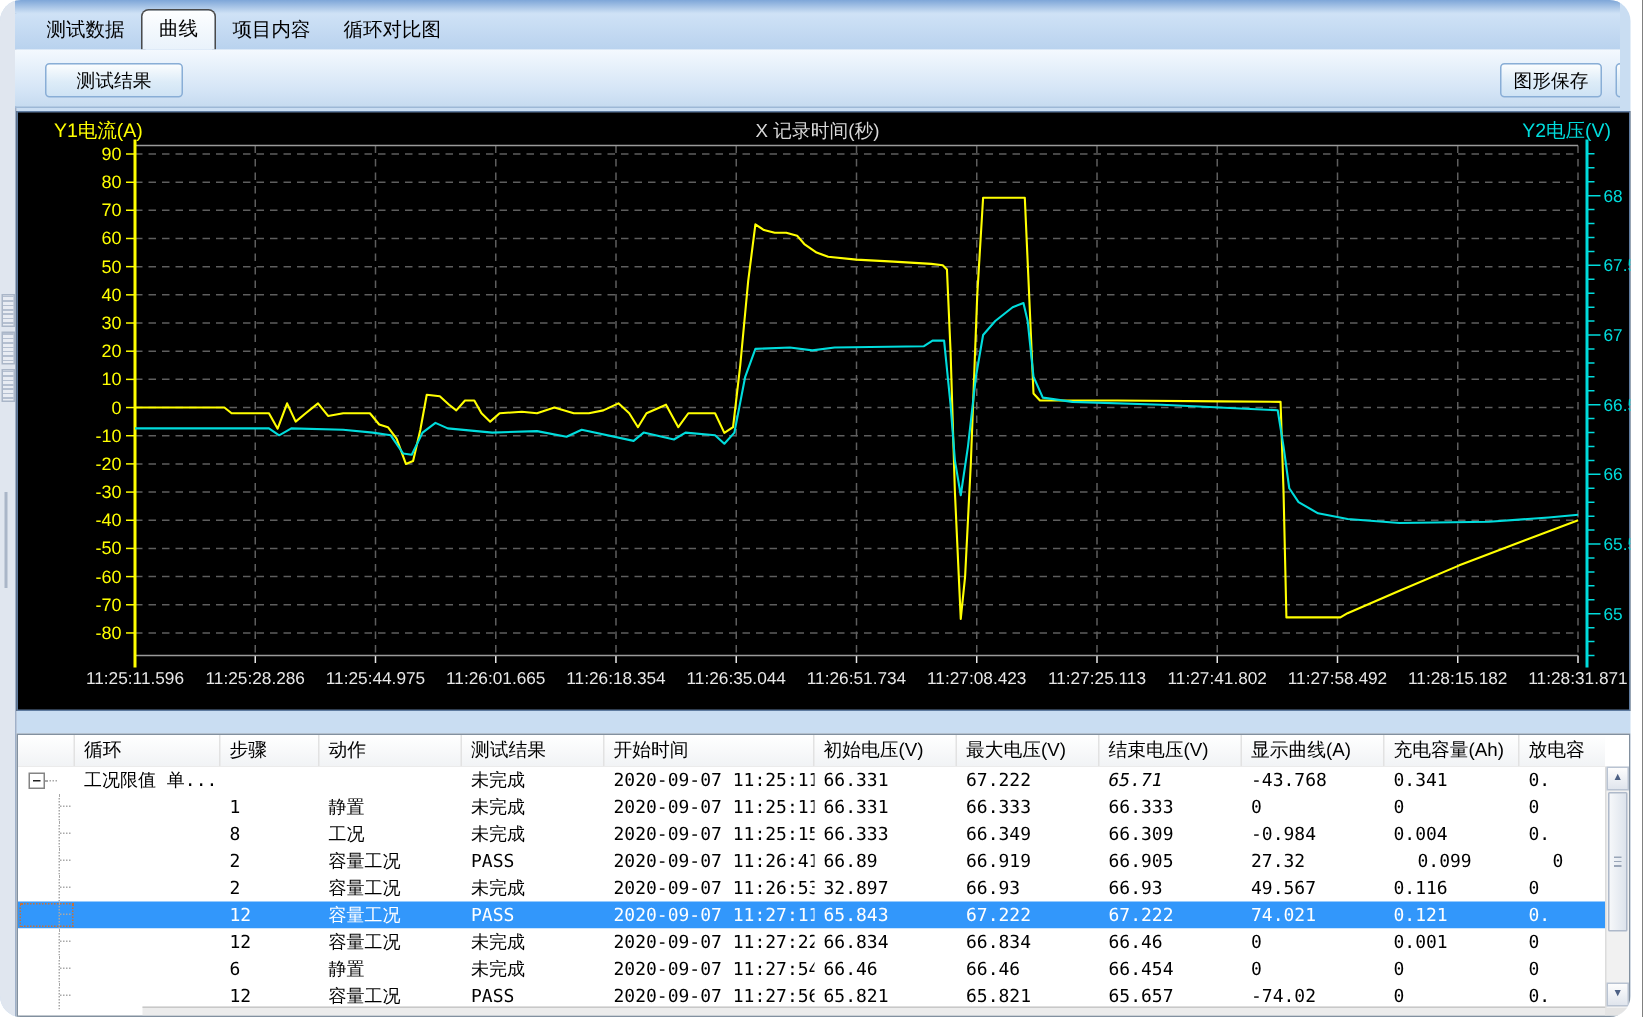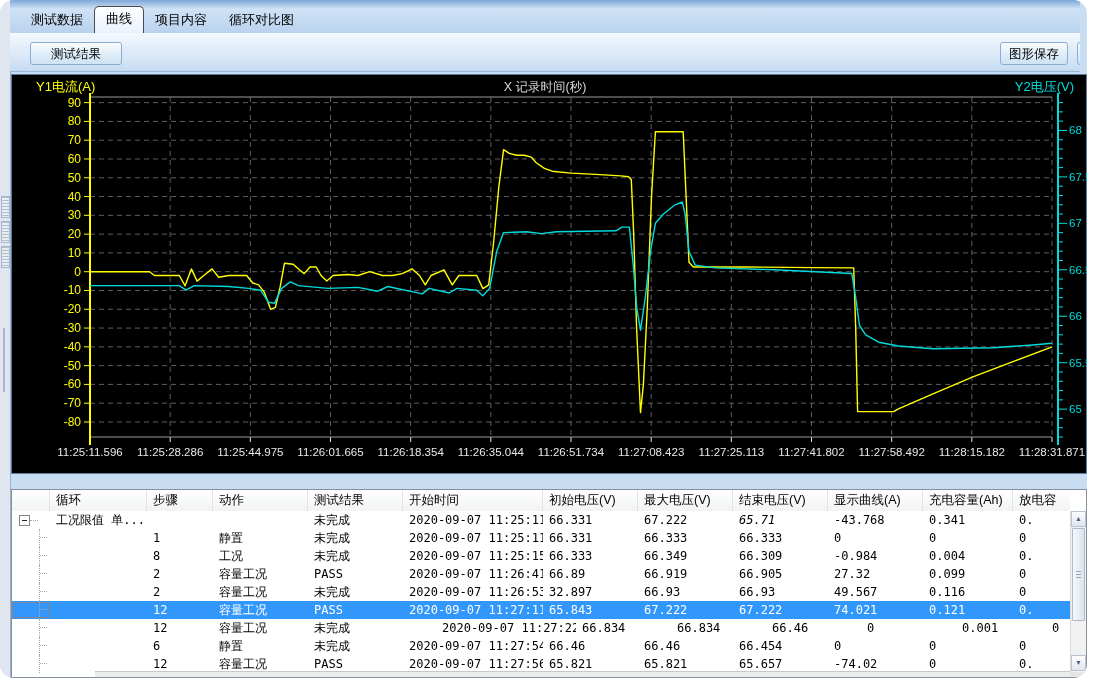--- a/index.html
+++ b/index.html
@@ -304,21 +304,21 @@
           </div>
           <div class="tcell" style="width: 97px;"></div>
           <div class="tcell" style="width: 66px;">2</div>
           <div class="tcell" style="width: 95px;">容量工况</div>
           <div class="tcell" style="width: 95px;">PASS</div>
           <div class="tcell" style="width: 140px;">2020-09-07 11:26:41</div>
           <div class="tcell" style="width: 95px;">66.89</div>
           <div class="tcell" style="width: 95px;">66.919</div>
           <div class="tcell" style="width: 95px;">66.905</div>
           <div class="tcell" style="width: 95px;">27.32</div>
-          <div class="tcell" style="width: 90px;">0.099</div>
+          <div class="tcell" style="width: 90px; margin-left: 16px;">0.099</div>
           <div class="tcell last" style="flex: 1 1 0%;">0</div>
         </div>
         <div class="trow">
           <div class="tcell tree" style="width: 38px;">
             <span class="branch"></span>
           </div>
           <div class="tcell" style="width: 97px;"></div>
           <div class="tcell" style="width: 66px;">2</div>
           <div class="tcell" style="width: 95px;">容量工况</div>
           <div class="tcell" style="width: 95px;">未完成</div>
@@ -347,21 +347,21 @@
           <div class="tcell last" style="flex: 1 1 0%;">0.</div>
         </div>
         <div class="trow">
           <div class="tcell tree" style="width: 38px;">
             <span class="branch"></span>
           </div>
           <div class="tcell" style="width: 97px;"></div>
           <div class="tcell" style="width: 66px;">12</div>
           <div class="tcell" style="width: 95px;">容量工况</div>
           <div class="tcell" style="width: 95px;">未完成</div>
-          <div class="tcell" style="width: 140px; margin-left: 33px;">2020-09-07 11:27:22</div>
+          <div class="tcell" style="width: 140px;">2020-09-07 11:27:22</div>
           <div class="tcell" style="width: 95px;">66.834</div>
           <div class="tcell" style="width: 95px;">66.834</div>
           <div class="tcell" style="width: 95px;">66.46</div>
           <div class="tcell" style="width: 95px;">0</div>
           <div class="tcell" style="width: 90px;">0.001</div>
           <div class="tcell last" style="flex: 1 1 0%;">0</div>
         </div>
         <div class="trow">
           <div class="tcell tree" style="width: 38px;">
             <span class="branch"></span>

